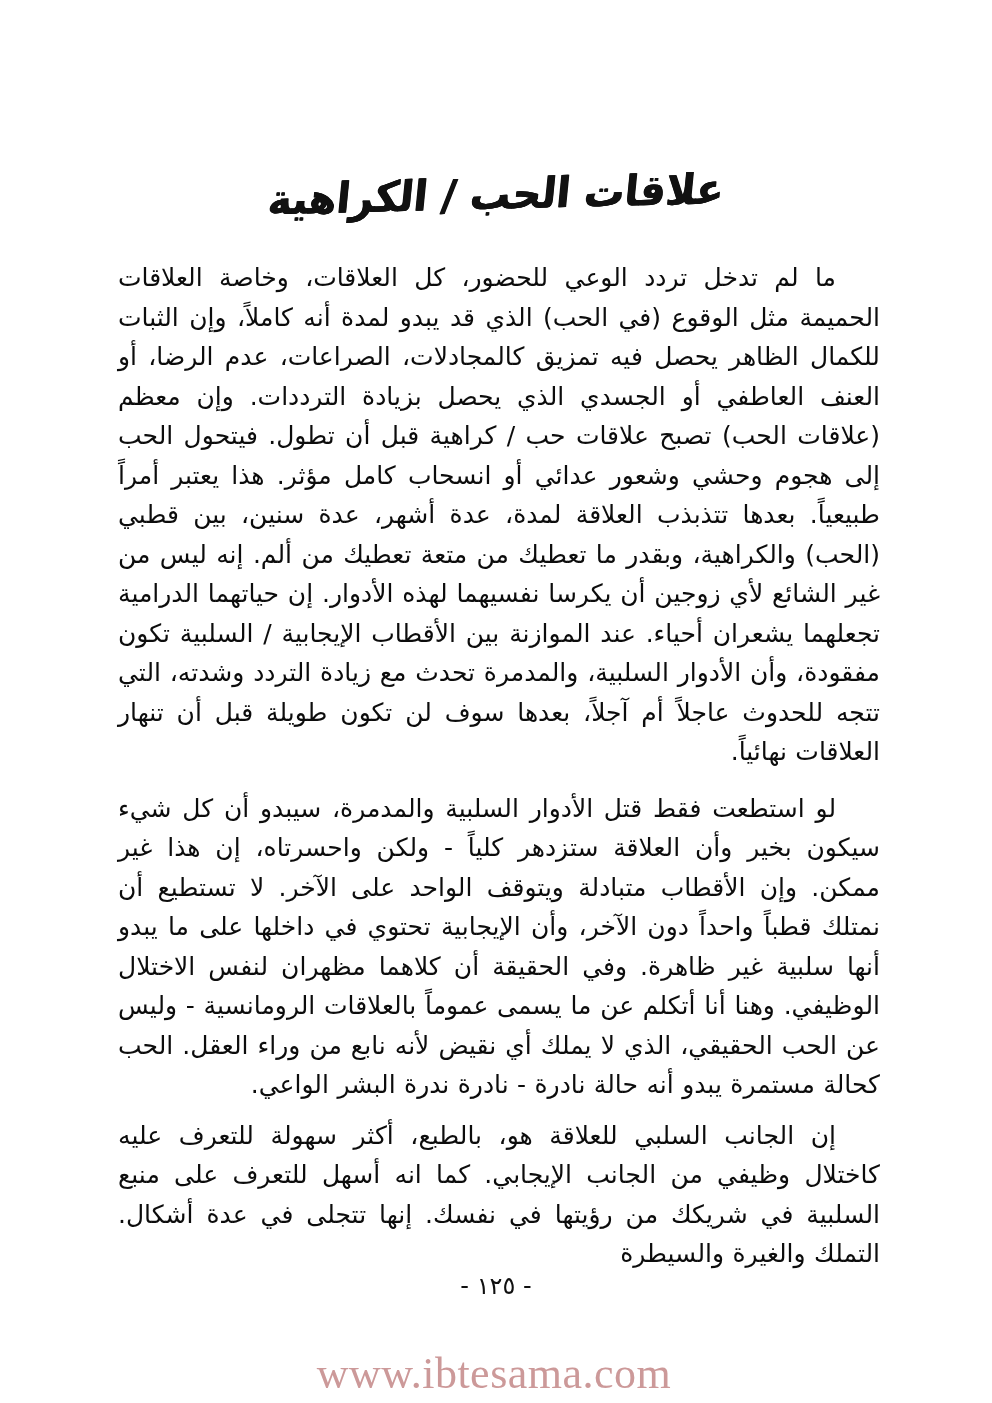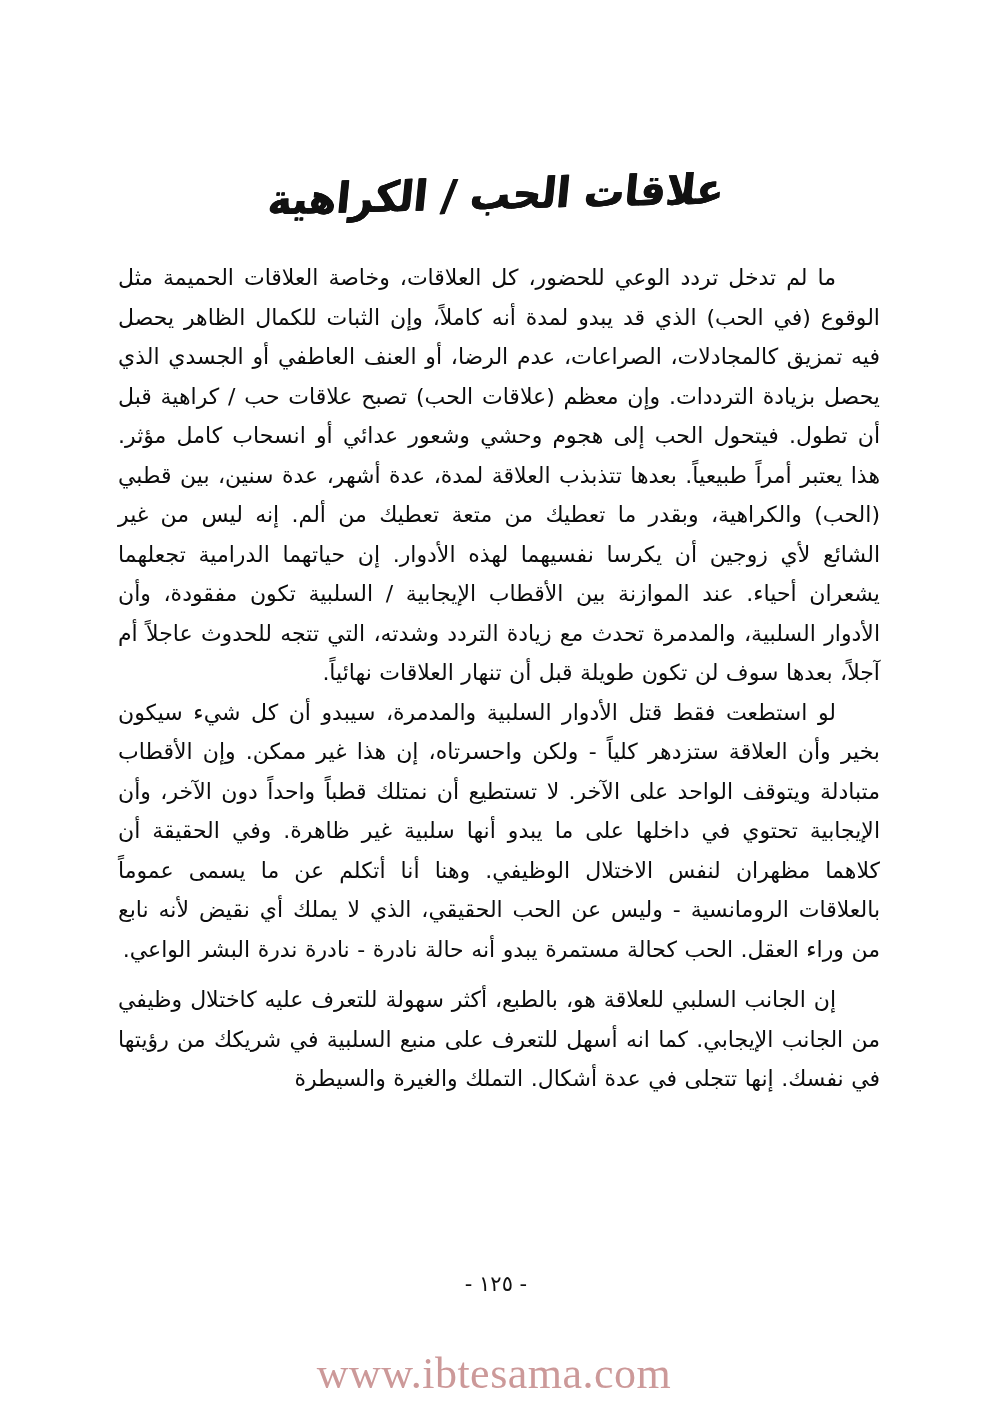--- a/index.html
+++ b/index.html
@@ -50,46 +50,47 @@
     width: 762px;
     direction: rtl;
     text-align: justify;
     text-align-last: right;
     color: #0c0c0c;
   }
 
   .para {
     margin: 0;
     font-family: "DejaVu Sans", sans-serif;
-    font-size: 22px;
+    font-size: 25px;
     line-height: 39.5px;
     text-indent: 44px;
     text-align: justify;
     text-align-last: right;
     word-spacing: 0.5px;
     -webkit-font-smoothing: none;
   }
 
   .para + .para {
+    margin-top: 17px;
   }
 
   .para.tight + .para.tight,
   .para.no-gap {
     margin-top: 11px;
   }
 
   
   .folio {
     position: absolute;
     top: 1272px;
     left: 0;
     width: 992px;
     text-align: center;
     font-family: "DejaVu Sans", sans-serif;
-    font-size: 21px;
+    font-size: 24px;
     color: #101010;
     direction: rtl;
     letter-spacing: 1px;
   }
 
   
   .watermark {
     position: absolute;
     top: 1348px;
     left: 0;

